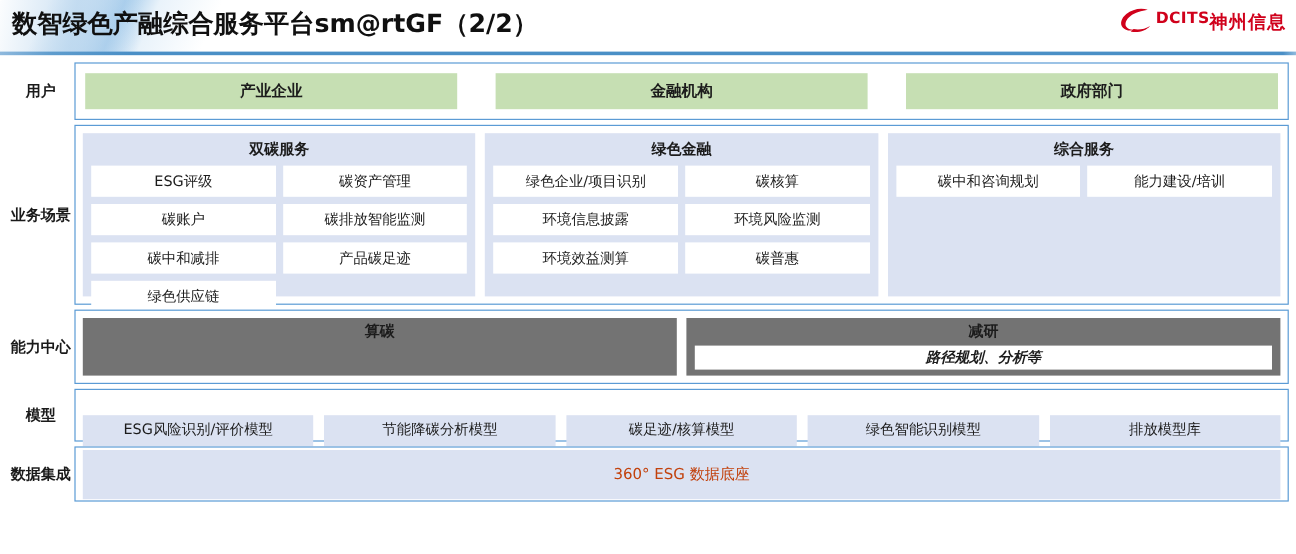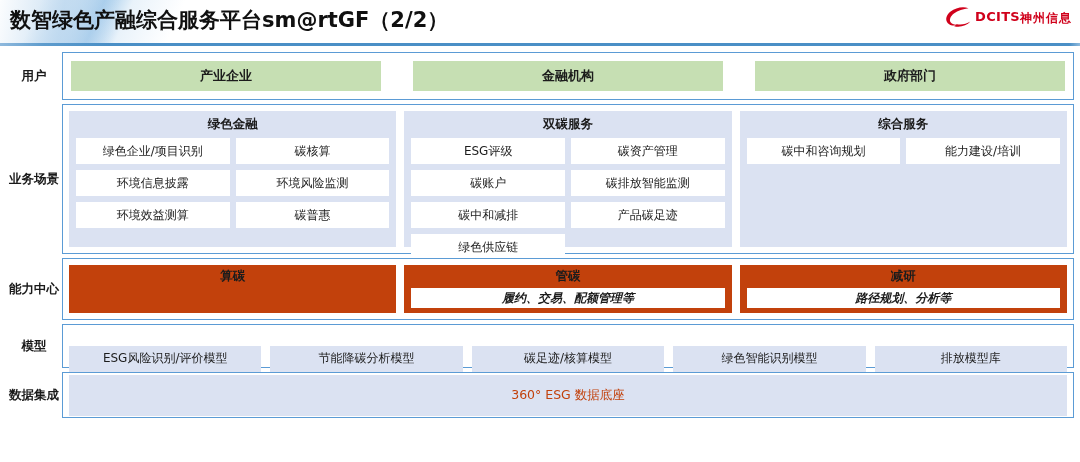--- a/index.html
+++ b/index.html
@@ -68,21 +68,21 @@
     align-items: center;
     gap: 4px;
   }
   .brand-mark { width: 26px; height: 24px; display: block; }
   .brand-txt { display: flex; line-height: 1; }
   .brand-en {
     font-size: 13px; font-weight: bold; color: #d0011b;
     letter-spacing: 0.3px;
   }
   .brand-cn {
-    font-size: 12px; font-weight: bold; color: #d0011b;
+    font-size: 15px; font-weight: bold; color: #d0011b;
     letter-spacing: 1px; margin-top: 2px;
   }
 
   .hdr-rule {
     position: absolute;
     left: 0; top: 43px;
     width: 1080px; height: 3px;
     background: linear-gradient(90deg,#8fb9dd 0%, #5e9ccd 4%, #4a8fc6 10%, #4a8fc6 99%, #8fbadd 100%);
   }
 
@@ -194,21 +194,21 @@
 
   
   .cap-wrap {
     display: flex;
     width: 100%;
     height: 100%;
     gap: 8px;
   }
   .cap-group {
     flex: 1 1 0;
-    background: #c2410c;
+    background: #737373;
     padding: 3px 7px 5px 7px;
     display: flex;
     flex-direction: column;
   }
   .cap-title {
     text-align: center;
     font-size: 12.5px;
     font-weight: bold;
     color: #1c1c1c;
     margin-bottom: 3px;
@@ -292,71 +292,67 @@
           <div class="user-chip">金融机构</div>
           <div class="user-chip">政府部门</div>
         </div>
       </div>
     </div>
 
     <div class="row r-scene">
       <div class="rowlabel">业务场景</div>
       <div class="rowbox">
         <div class="scene-wrap">
-
-          <div class="scene-group">
-            <div class="scene-title">绿色金融</div>
-            <div class="scene-cells">
-              <div class="scene-cell">绿色企业/项目识别</div>
-              <div class="scene-cell">碳核算</div>
-              <div class="scene-cell">环境信息披露</div>
-              <div class="scene-cell">环境风险监测</div>
-              <div class="scene-cell">环境效益测算</div>
-              <div class="scene-cell">碳普惠</div>
-            </div>
-          </div>
 
           <div class="scene-group">
             <div class="scene-title">双碳服务</div>
             <div class="scene-cells">
               <div class="scene-cell">ESG评级</div>
               <div class="scene-cell">碳资产管理</div>
               <div class="scene-cell">碳账户</div>
               <div class="scene-cell">碳排放智能监测</div>
               <div class="scene-cell">碳中和减排</div>
               <div class="scene-cell">产品碳足迹</div>
               <div class="scene-cell">绿色供应链</div>
             </div>
           </div>
 
           <div class="scene-group">
+            <div class="scene-title">绿色金融</div>
+            <div class="scene-cells">
+              <div class="scene-cell">绿色企业/项目识别</div>
+              <div class="scene-cell">碳核算</div>
+              <div class="scene-cell">环境信息披露</div>
+              <div class="scene-cell">环境风险监测</div>
+              <div class="scene-cell">环境效益测算</div>
+              <div class="scene-cell">碳普惠</div>
+            </div>
+          </div>
+
+          <div class="scene-group">
             <div class="scene-title">综合服务</div>
             <div class="scene-cells">
               <div class="scene-cell">碳中和咨询规划</div>
               <div class="scene-cell">能力建设/培训</div>
             </div>
           </div>
 
         </div>
       </div>
     </div>
 
     <div class="row r-cap">
       <div class="rowlabel">能力中心</div>
       <div class="rowbox">
         <div class="cap-wrap">
 
           <div class="cap-group">
             <div class="cap-title">算碳</div>
           </div>
 
-          <div class="cap-group">
-            <div class="cap-title">管碳</div>
-            <div class="cap-sub">履约、交易、配额管理等</div>
-          </div>
 
           <div class="cap-group">
             <div class="cap-title">减研</div>
             <div class="cap-sub">路径规划、分析等</div>
           </div>
 
         </div>
       </div>
     </div>
 

